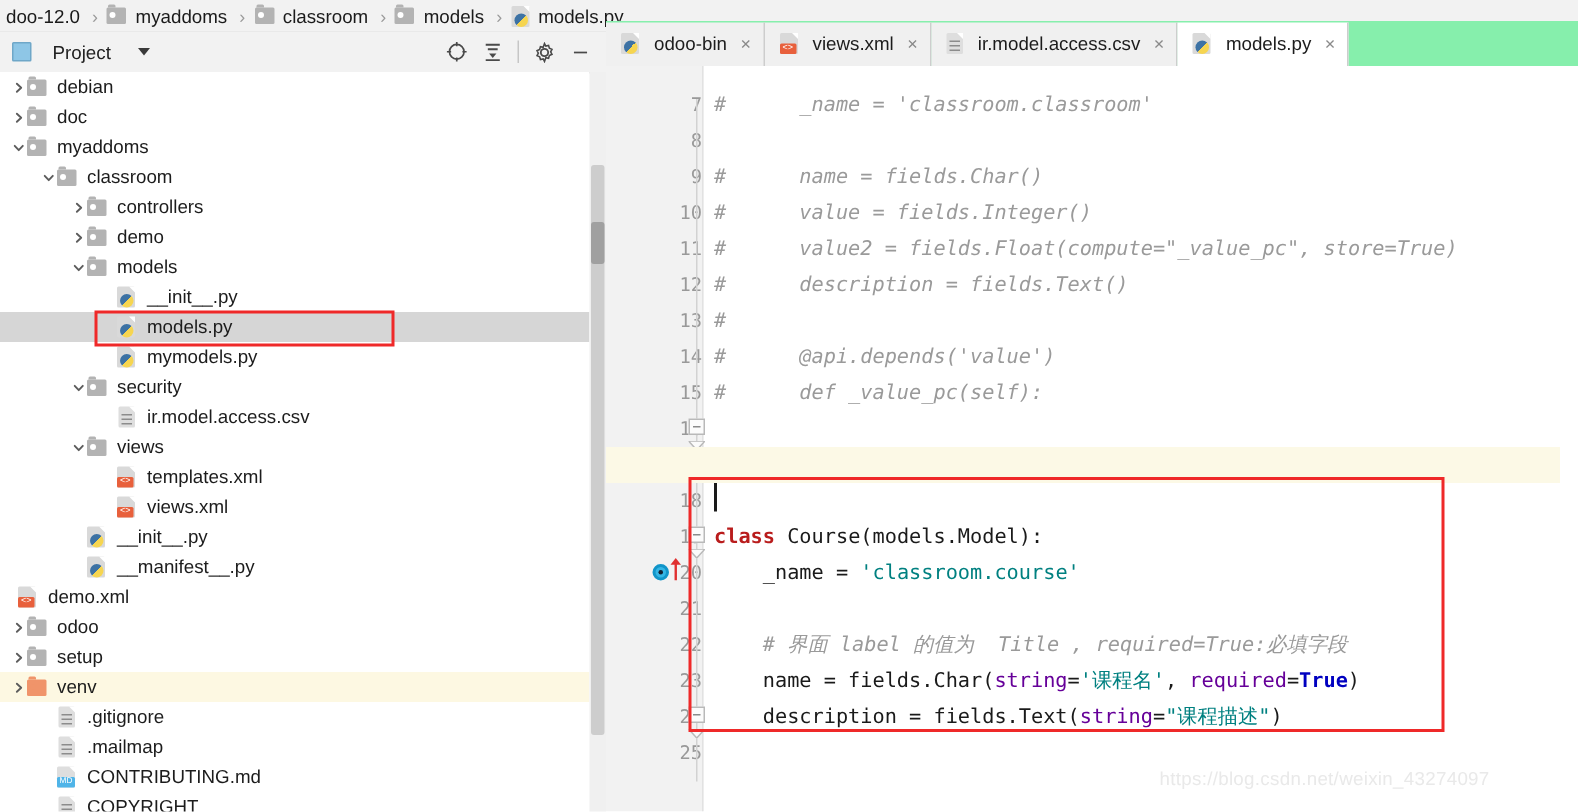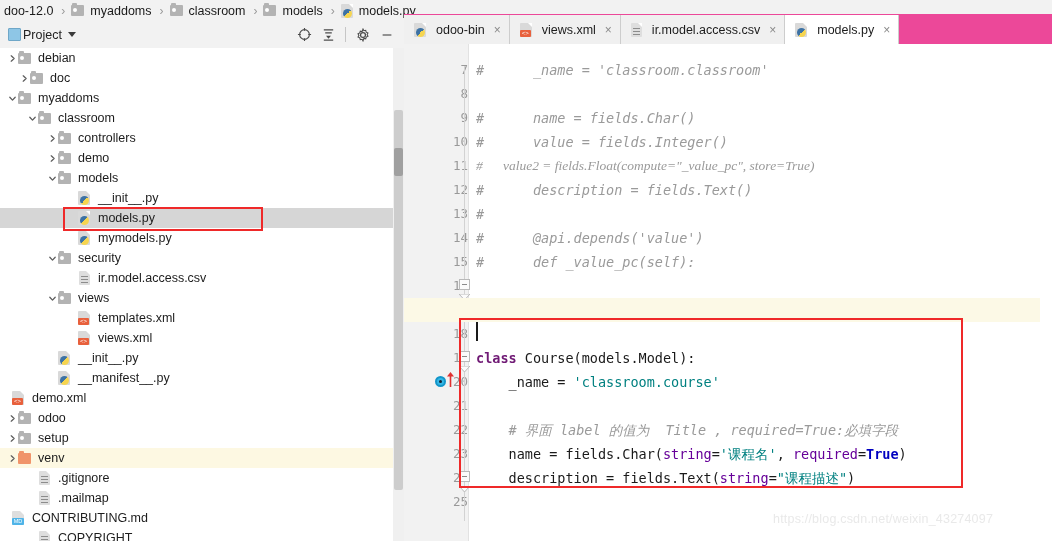--- a/index.html
+++ b/index.html
@@ -51,21 +51,21 @@
   .ic-md:before{content:"";position:absolute;right:0;top:0;border-left:4px solid transparent;border-top:4px solid #fff;}
   .ic-md:after{content:"MD";position:absolute;left:0;bottom:0;width:12px;height:7px;background:#4fb4e8;color:#fff;
      font-size:5.5px;line-height:7px;text-align:center;font-family:"Liberation Sans",sans-serif;border-radius:1px;}
 
   
   .project-bar{
     position:absolute;left:0;top:21px;width:404px;height:27px;
     background:#f2f2f2;border-bottom:1px solid #cfcfcf;
     display:flex;align-items:center;
   }
-  .project-title{display:flex;align-items:center;padding-left:8px;gap:2px;}
+  .project-title{display:flex;align-items:center;padding-left:8px;gap:14px;}
   .ic-project{width:11px;height:11px;background:#8ec6e6;border:1px solid #6fa7c8;border-radius:1px;}
   .project-text{font-size:12.5px;color:#222;}
   .caret-down{width:0;height:0;border-left:4px solid transparent;border-right:4px solid transparent;border-top:5px solid #3a3a3a;margin-left:4px;}
   .project-actions{margin-left:auto;display:flex;align-items:center;gap:2px;padding-right:6px;}
   .tb-btn{width:22px;height:22px;display:flex;align-items:center;justify-content:center;color:#4a4a4a;}
   .vsep{width:1px;height:15px;background:#c6c6c6;margin:0 4px;}
 
   
   .tree{
     position:absolute;left:0;top:48px;width:393px;height:493px;
@@ -84,21 +84,21 @@
   }
   .tree-scroll{
     position:absolute;left:393px;top:48px;width:11px;height:493px;background:#f0f0f0;
   }
   .tree-scroll .thumb{position:absolute;left:1px;top:62px;width:9px;height:380px;background:#cdcdcd;border-radius:2px;}
   .tree-scroll .thumb2{position:absolute;left:1px;top:100px;width:9px;height:28px;background:#a0a0a0;border-radius:2px;}
 
   
   .tabbar{
     position:absolute;left:404px;top:14px;width:648px;height:30px;
-    background:#ec4899;border-bottom:1px solid #a0a0a0;display:flex;align-items:flex-end;
+    background:#86efac;border-bottom:1px solid #a0a0a0;display:flex;align-items:center;
   }
   .tab{
     height:29px;display:flex;align-items:center;gap:6px;padding:0 8px 0 10px;
     border-right:1px solid #cdcdcd;background:#f0f0f0;font-size:12.5px;color:#1c1c1c;
     white-space:nowrap;
   }
   .tab.active{background:#ffffff;}
   .tab-close{color:#8a8a8a;font-size:12px;padding-left:3px;}
 
   
@@ -116,21 +116,21 @@
     font-family:"DejaVu Sans Mono","Liberation Mono",monospace;
     font-size:12.5px;color:#999999;line-height:24px;height:24px;
   }
   .lrow{position:absolute;left:0;right:0;height:24px;}
   .lrow.caretline{background:#fcf9e6;}
   .code{
     position:absolute;left:8px;height:24px;line-height:24px;white-space:pre;
     font-family:"DejaVu Sans Mono","Liberation Mono",monospace;font-size:13.5px;
   }
   .cmt{color:#9a9a9a;font-style:italic;}
-  .kw{color:#701a75;font-weight:bold;}
+  .kw{color:#b91c1c;font-weight:bold;}
   .str{color:#008080;}
   .param{color:#660099;}
   .plain{color:#1a1a1a;}
   .bool{color:#0000c0;font-weight:bold;}
 
   .caret{
     position:absolute;left:72px;top:278px;width:1.5px;height:19px;background:#1a1a1a;
   }
   .redbox-code{
     position:absolute;left:459px;top:318px;width:504px;height:170px;
@@ -235,21 +235,21 @@
         <span class="arrow">
           <svg width="9" height="9" viewBox="0 0 10 10">
             <path fill="none" stroke="#5c5c5c" stroke-width="1.4" stroke-linecap="round" stroke-linejoin="round" d="M3.6 2 6.8 5 3.6 8"></path>
           </svg>
         </span>
         <span class="row-icon">
           <span class="ico ic-folder"></span>
         </span>
         <span class="row-label">debian</span>
       </div>
-      <div class="row" style="padding-left: 18px; align-items: center;">
+      <div class="row" style="padding-left: 6px; align-items: center;">
         <span class="arrow">
           <svg width="9" height="9" viewBox="0 0 10 10">
             <path fill="none" stroke="#5c5c5c" stroke-width="1.4" stroke-linecap="round" stroke-linejoin="round" d="M3.6 2 6.8 5 3.6 8"></path>
           </svg>
         </span>
         <span class="row-icon">
           <span class="ico ic-folder"></span>
         </span>
         <span class="row-label">doc</span>
       </div>
@@ -433,21 +433,21 @@
         </span>
         <span class="row-label">.gitignore</span>
       </div>
       <div class="row" style="padding-left: 26px;">
         <span class="arrow"></span>
         <span class="row-icon">
           <span class="ico ic-txt"></span>
         </span>
         <span class="row-label">.mailmap</span>
       </div>
-      <div class="row" style="">
+      <div class="row" style="padding-left: 26px;">
         <span class="arrow"></span>
         <span class="row-icon">
           <span class="ico ic-md"></span>
         </span>
         <span class="row-label">CONTRIBUTING.md</span>
       </div>
       <div class="row" style="padding-left: 26px;">
         <span class="arrow"></span>
         <span class="row-icon">
           <span class="ico ic-txt"></span>
@@ -531,21 +531,21 @@
         <div class="lrow" style="top: 38px;">
           <div class="code" style="top: 0px;"></div>
         </div>
         <div class="lrow" style="top: 62px;">
           <div class="code" style="top: 0px;"><span class="cmt">#      name = fields.Char()</span></div>
         </div>
         <div class="lrow" style="top: 86px;">
           <div class="code" style="top: 0px;"><span class="cmt">#      value = fields.Integer()</span></div>
         </div>
         <div class="lrow" style="top: 110px;">
-          <div class="code" style="top: 0px; font-family: Liberation Serif, serif;"><span class="cmt">#      value2 = fields.Float(compute="_value_pc", store=True)</span></div>
+          <div class="code" style="top: 0px;"><span class="cmt">#      value2 = fields.Float(compute="_value_pc", store=True)</span></div>
         </div>
         <div class="lrow" style="top: 134px;">
           <div class="code" style="top: 0px;"><span class="cmt">#      description = fields.Text()</span></div>
         </div>
         <div class="lrow" style="top: 158px;">
           <div class="code" style="top: 0px;"><span class="cmt">#</span></div>
         </div>
         <div class="lrow" style="top: 182px;">
           <div class="code" style="top: 0px;"><span class="cmt">#      @api.depends('value')</span></div>
         </div>

